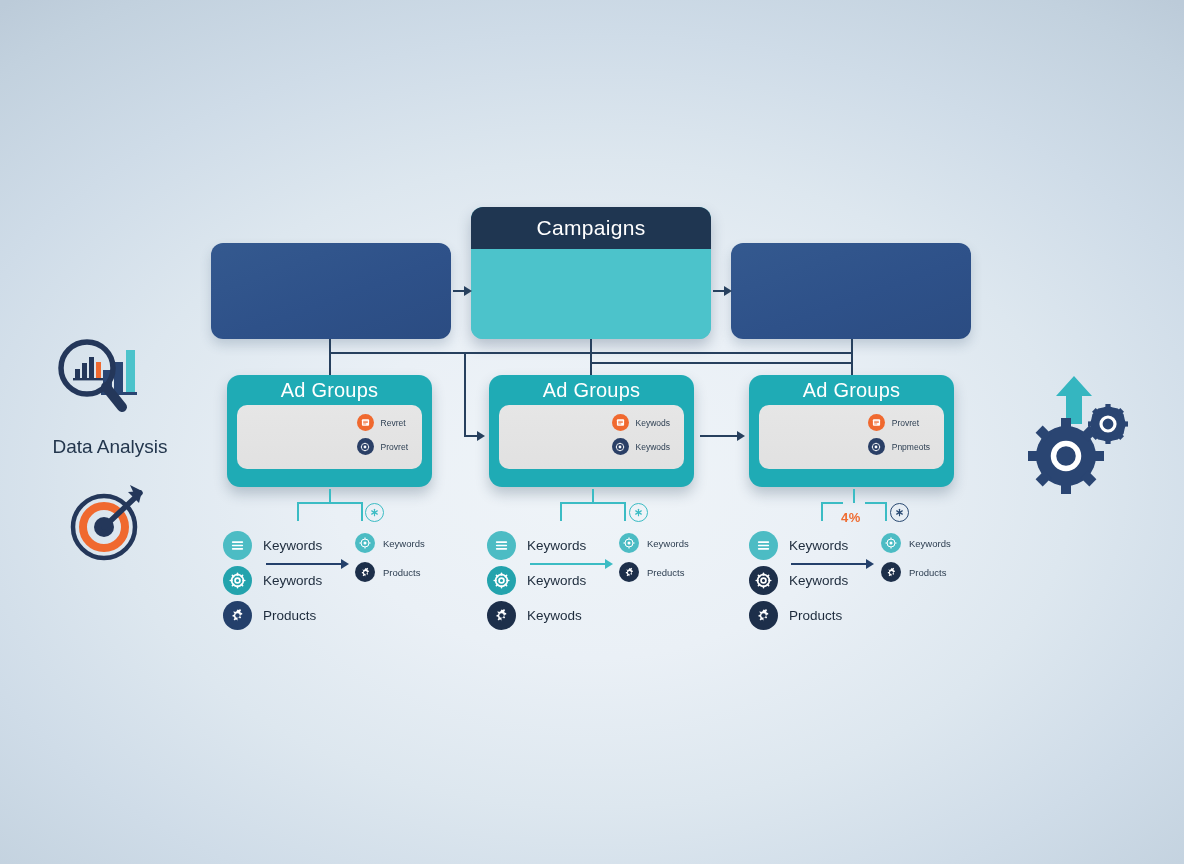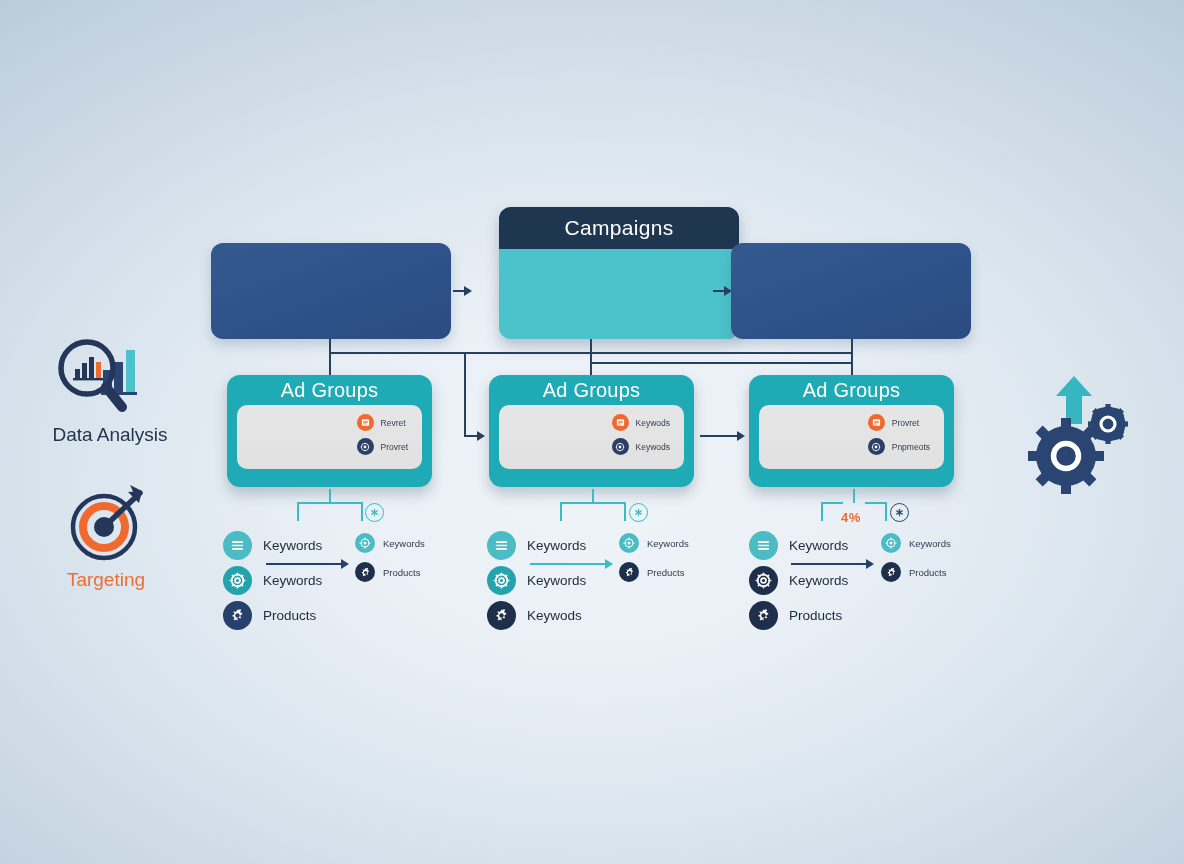--- a/index.html
+++ b/index.html
@@ -21,21 +21,20 @@
     box-shadow: 0 6px 12px rgba(40,70,100,.20);
   }
   .topbox.navy { background: linear-gradient(160deg,#34598f 0%,#2e5189 55%,#2b4c82 100%); }
 
   .campaign-card {
     position: absolute;
     border-radius: 12px;
     overflow: hidden;
     box-shadow: 0 7px 14px rgba(30,55,85,.26);
     background: #4cc3cb;
-    margin-left: 28px;
   }
   .campaign-head {
     height: 42px;
     background: #1f3651;
     color: #ffffff;
     display: flex;
     align-items: center;
     justify-content: center;
     font-size: 21px;
     letter-spacing: .3px;
@@ -139,21 +138,21 @@
     position: absolute;
     width: 19px; height: 19px; border-radius: 50%;
     border: 1.6px solid #3bbcc4;
     display: flex; align-items: center; justify-content: center;
     background: transparent;
   }
   .badge-circ.navy { border-color: #2a4a72; }
 
   
   .feature { position: absolute; text-align: center; width: 200px; }
-  .feature .cap { font-size: 19px; color: #23364d; margin-top: 2px; }
+  .feature .cap { font-size: 19px; color: #23364d; margin-top: 14px; }
   .feature .cap.orange { color: #ef6c32; }
   .feature .art { height: 92px; display: flex; align-items: flex-end; justify-content: center; }
   svg { display: block; overflow: visible; }
 </style>
 </head>
 <body>
 
 <div class="stage">
 
   <div class="topbox navy" style="left:211px; top:243px; width:240px; height:96px;"></div>
@@ -592,21 +591,20 @@
     <div class="art">
       <svg width="100" height="86" viewBox="0 0 100 86">
         <circle cx="48" cy="46" r="31" fill="none" stroke="#24375a" stroke-width="4.5"></circle>
         <circle cx="48" cy="46" r="21" fill="none" stroke="#f0692f" stroke-width="8"></circle>
         <circle cx="48" cy="46" r="10" fill="#24375a"></circle>
         <line x1="48" y1="46" x2="84" y2="12" stroke="#24375a" stroke-width="5.5" stroke-linecap="round"></line>
         <path d="M86 10 L72 11 L83 22 Z" fill="#24375a"></path>
         <path d="M86 10 L74 4 L80 17 Z" fill="#24375a"></path>
       </svg>
     </div>
-    <div class="cap orange">Targeting</div>
   </div>
 
   <div class="feature" style="left:973px; top:378px;">
     <div class="art" style="height:120px;">
       <svg width="130" height="120" viewBox="0 0 130 120">
 
         <path d="M58 46 L58 18 L48 18 L66 -2 L84 18 L74 18 L74 46 Z" fill="#35b6c0"></path>
 
         <g transform="translate(100,46)">
           <path d="M0 -18 L5 -16.6 L9.8 -15.6 L12.7 -12.7 L15.6 -9.8 L16.6 -5 L18 0 L16.6 5 L15.6 9.8 L12.7 12.7 L9.8 15.6 L5 16.6 L0 18 L-5 16.6 L-9.8 15.6 L-12.7 12.7 L-15.6 9.8 L-16.6 5 L-18 0 L-16.6 -5 L-15.6 -9.8 L-12.7 -12.7 L-9.8 -15.6 L-5 -16.6 Z" fill="#2a4572"></path>

